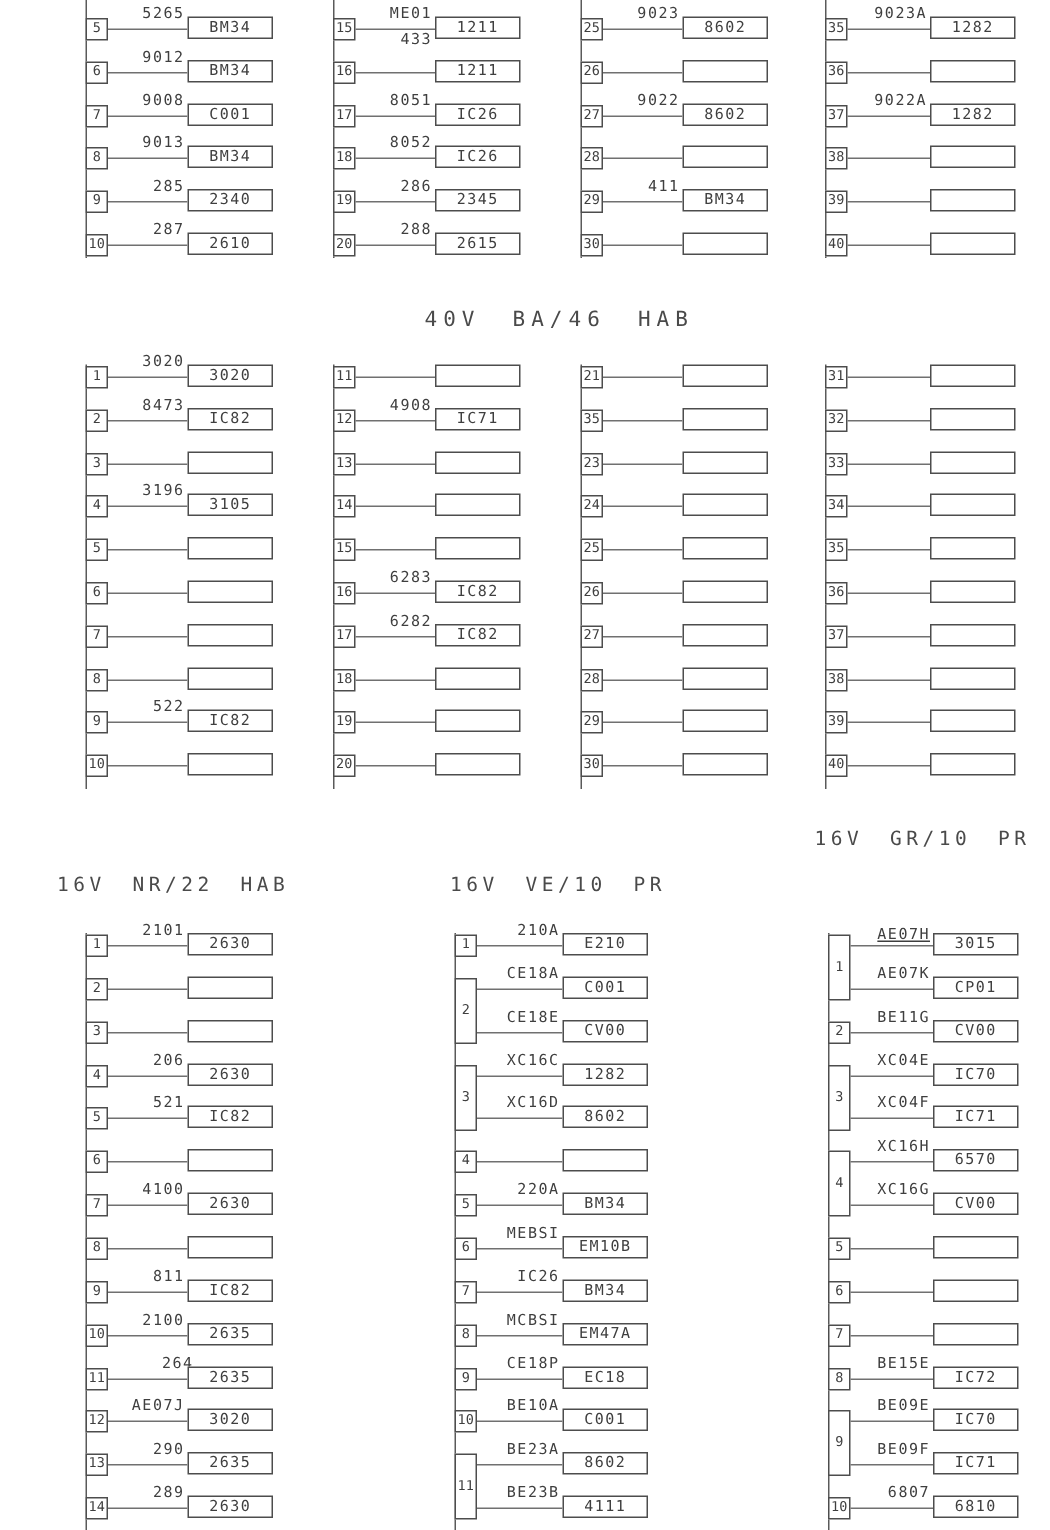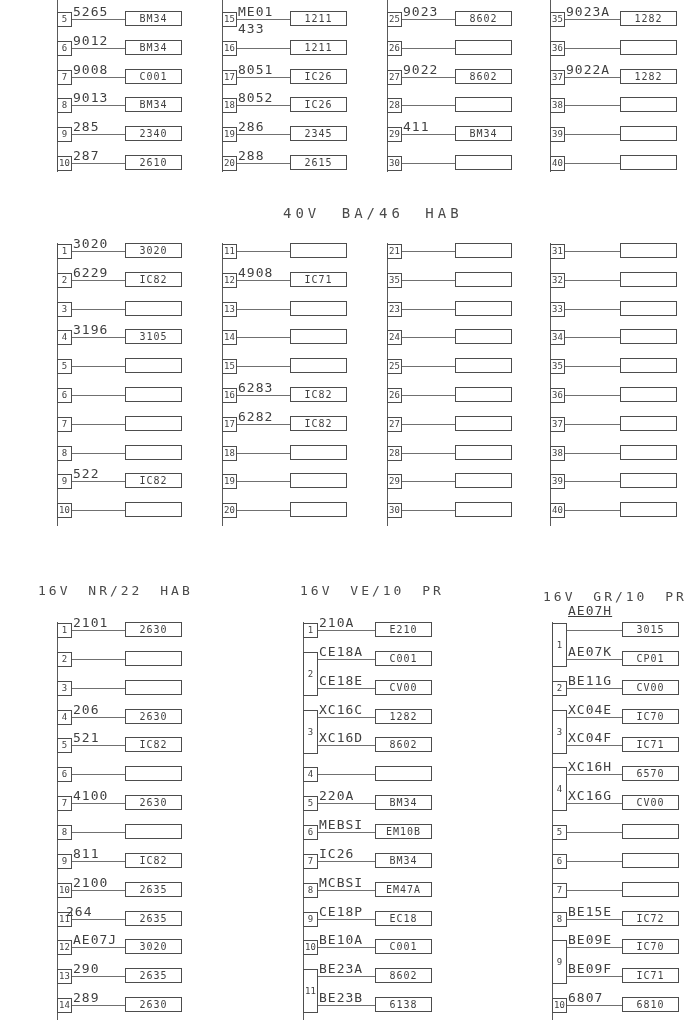--- a/index.html
+++ b/index.html
@@ -25,37 +25,37 @@
   .dest-box {
     position: absolute;
     border: 1px solid #4d4d4d;
     background: #ffffff;
     box-sizing: border-box;
     display: flex; align-items: center; justify-content: center;
     font-size: 10px; letter-spacing: 1px; color: #3f3f3f;
   }
   .wire-label {
     position: absolute;
-    font-size: 13px; letter-spacing: 1px;
-    text-align: left;
+    font-size: 10px; letter-spacing: 1px;
+    text-align: right;
     color: #3f3f3f;
     white-space: nowrap;
   }
   .band-title {
     position: absolute;
     font-size: 13px;
     letter-spacing: 3px;
     word-spacing: 7px;
     color: #4a4a4a;
     white-space: nowrap;
   }
   #title-40v { left: 283px; top: 205px; font-size: 14px; letter-spacing: 4px; word-spacing: 9px; }
   #title-nr  { left: 38px;  top: 583px; }
   #title-ve  { left: 300px; top: 583px; }
-  #title-gr  { left: 543px; top: 589px; }
+  #title-gr  { left: 543px; top: 552px; }
 </style>
 </head>
 <body>
 
 <div class="band-title" id="title-40v">40V BA/46 HAB</div>
 <div class="band-title" id="title-nr">16V NR/22 HAB</div>
 <div class="band-title" id="title-ve">16V VE/10 PR</div>
 <div class="band-title" id="title-gr">16V GR/10 PR</div>
 
 <div id="strips-root">
@@ -161,21 +161,21 @@
       <div class="dest-box" style="left: 620px; top: 155px; width: 57px; height: 15px;"></div>
     </div>
     <div class="abs" style="left: 0px; top: 0px;">
       <div class="bus-line" style="left: 57px; top: 243px; height: 283px;"></div>
       <div class="num-box" style="left: 57px; top: 244px; width: 15px; height: 15px;">1</div>
       <div class="wire-line" style="left: 72px; top: 251px; width: 53px;"></div>
       <div class="wire-label" style="left: 73px; top: 236px; width: 50px;">3020</div>
       <div class="dest-box" style="left: 125px; top: 243px; width: 57px; height: 15px;">3020</div>
       <div class="num-box" style="left: 57px; top: 273px; width: 15px; height: 15px;">2</div>
       <div class="wire-line" style="left: 72px; top: 280px; width: 53px;"></div>
-      <div class="wire-label" style="left: 73px; top: 265px; width: 50px;">6229</div>
+      <div class="wire-label" style="left: 73px; top: 265px; width: 50px;">8473</div>
       <div class="dest-box" style="left: 125px; top: 272px; width: 57px; height: 15px;">IC82</div>
       <div class="num-box" style="left: 57px; top: 302px; width: 15px; height: 15px;">3</div>
       <div class="wire-line" style="left: 72px; top: 309px; width: 53px;"></div>
       <div class="dest-box" style="left: 125px; top: 301px; width: 57px; height: 15px;"></div>
       <div class="num-box" style="left: 57px; top: 330px; width: 15px; height: 15px;">4</div>
       <div class="wire-line" style="left: 72px; top: 337px; width: 53px;"></div>
       <div class="wire-label" style="left: 73px; top: 322px; width: 50px;">3196</div>
       <div class="dest-box" style="left: 125px; top: 329px; width: 57px; height: 15px;">3105</div>
       <div class="num-box" style="left: 57px; top: 359px; width: 15px; height: 15px;">5</div>
       <div class="wire-line" style="left: 72px; top: 366px; width: 53px;"></div>
@@ -332,21 +332,21 @@
       <div class="num-box" style="left: 57px; top: 854px; width: 15px; height: 15px;">9</div>
       <div class="wire-line" style="left: 72px; top: 861px; width: 53px;"></div>
       <div class="wire-label" style="left: 73px; top: 846px; width: 50px;">811</div>
       <div class="dest-box" style="left: 125px; top: 853px; width: 57px; height: 15px;">IC82</div>
       <div class="num-box" style="left: 57px; top: 883px; width: 15px; height: 15px;">10</div>
       <div class="wire-line" style="left: 72px; top: 890px; width: 53px;"></div>
       <div class="wire-label" style="left: 73px; top: 875px; width: 50px;">2100</div>
       <div class="dest-box" style="left: 125px; top: 882px; width: 57px; height: 15px;">2635</div>
       <div class="num-box" style="left: 57px; top: 912px; width: 15px; height: 15px;">11</div>
       <div class="wire-line" style="left: 72px; top: 919px; width: 53px;"></div>
-      <div class="wire-label" style="left: 66px; top: 904px; width: 50px;">264</div>
+      <div class="wire-label" style="left: 79px; top: 904px; width: 50px;">264</div>
       <div class="dest-box" style="left: 125px; top: 911px; width: 57px; height: 15px;">2635</div>
       <div class="num-box" style="left: 57px; top: 940px; width: 15px; height: 15px;">12</div>
       <div class="wire-line" style="left: 72px; top: 947px; width: 53px;"></div>
       <div class="wire-label" style="left: 73px; top: 932px; width: 50px;">AE07J</div>
       <div class="dest-box" style="left: 125px; top: 939px; width: 57px; height: 15px;">3020</div>
       <div class="num-box" style="left: 57px; top: 969px; width: 15px; height: 15px;">13</div>
       <div class="wire-line" style="left: 72px; top: 976px; width: 53px;"></div>
       <div class="wire-label" style="left: 73px; top: 961px; width: 50px;">290</div>
       <div class="dest-box" style="left: 125px; top: 968px; width: 57px; height: 15px;">2635</div>
       <div class="num-box" style="left: 57px; top: 998px; width: 15px; height: 15px;">14</div>
@@ -400,27 +400,27 @@
       <div class="num-box" style="left: 303px; top: 940px; width: 15px; height: 15px;">10</div>
       <div class="wire-line" style="left: 318px; top: 947px; width: 57px;"></div>
       <div class="wire-label" style="left: 319px; top: 932px; width: 54px;">BE10A</div>
       <div class="dest-box" style="left: 375px; top: 939px; width: 57px; height: 15px;">C001</div>
       <div class="num-box" style="left: 303px; top: 969px; width: 15px; height: 44px;">11</div>
       <div class="wire-line" style="left: 318px; top: 976px; width: 57px;"></div>
       <div class="wire-label" style="left: 319px; top: 961px; width: 54px;">BE23A</div>
       <div class="dest-box" style="left: 375px; top: 968px; width: 57px; height: 15px;">8602</div>
       <div class="wire-line" style="left: 318px; top: 1005px; width: 57px;"></div>
       <div class="wire-label" style="left: 319px; top: 990px; width: 54px;">BE23B</div>
-      <div class="dest-box" style="left: 375px; top: 997px; width: 57px; height: 15px;">6138</div>
+      <div class="dest-box" style="left: 375px; top: 997px; width: 57px; height: 15px;">4111</div>
     </div>
     <div class="abs" style="left: 0px; top: 0px;">
       <div class="bus-line" style="left: 552px; top: 622px; height: 398px;"></div>
       <div class="num-box" style="left: 552px; top: 623px; width: 15px; height: 44px;">1</div>
       <div class="wire-line" style="left: 567px; top: 630px; width: 55px;"></div>
-      <div class="wire-label" style="left: 568px; top: 603px; width: 52px; text-decoration: underline;">AE07H</div>
+      <div class="wire-label" style="left: 568px; top: 618px; width: 52px; text-decoration: underline;">AE07H</div>
       <div class="dest-box" style="left: 622px; top: 622px; width: 57px; height: 15px;">3015</div>
       <div class="wire-line" style="left: 567px; top: 659px; width: 55px;"></div>
       <div class="wire-label" style="left: 568px; top: 644px; width: 52px;">AE07K</div>
       <div class="dest-box" style="left: 622px; top: 651px; width: 57px; height: 15px;">CP01</div>
       <div class="num-box" style="left: 552px; top: 681px; width: 15px; height: 15px;">2</div>
       <div class="wire-line" style="left: 567px; top: 688px; width: 55px;"></div>
       <div class="wire-label" style="left: 568px; top: 673px; width: 52px;">BE11G</div>
       <div class="dest-box" style="left: 622px; top: 680px; width: 57px; height: 15px;">CV00</div>
       <div class="num-box" style="left: 552px; top: 710px; width: 15px; height: 44px;">3</div>
       <div class="wire-line" style="left: 567px; top: 717px; width: 55px;"></div>

